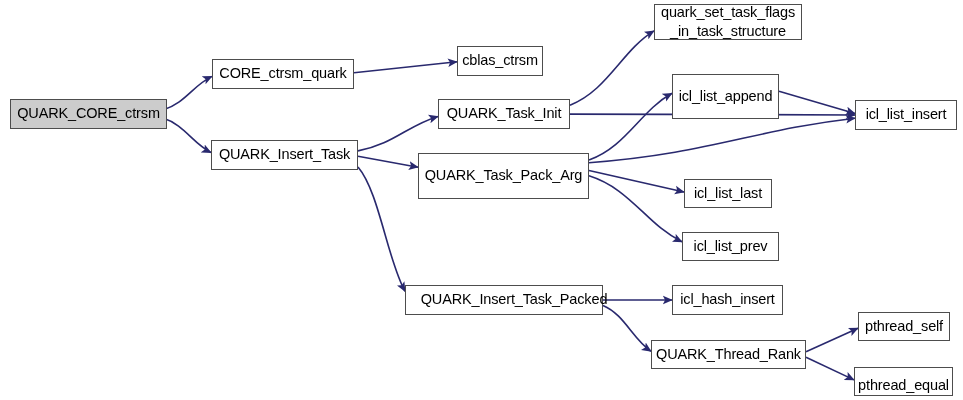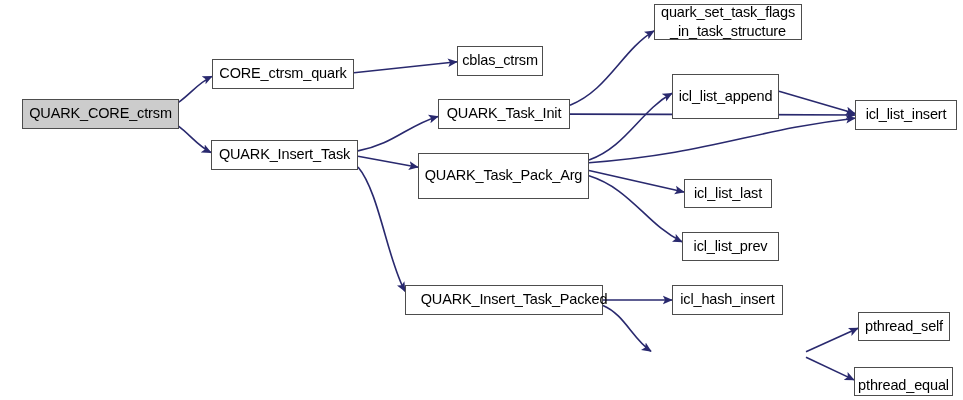--- a/index.html
+++ b/index.html
@@ -64,29 +64,30 @@
       <path d="M589,160.05 C626.35,146.69400000000002 640.46,110.6328 672,93.27" fill="none" stroke="#29296e" stroke-width="1.6" marker-end="url(#arrow)"></path>
       <path d="M589,162.7 C708.7,153.796 753.92,129.7552 855,118.18" fill="none" stroke="#29296e" stroke-width="1.6" marker-end="url(#arrow)"></path>
       <path d="M589,170.55 L684,191.97" fill="none" stroke="#29296e" stroke-width="1.6" marker-end="url(#arrow)"></path>
       <path d="M589,175.85 C630.85,189.03799999999998 646.66,224.6456 682,241.79" fill="none" stroke="#29296e" stroke-width="1.6" marker-end="url(#arrow)"></path>
       <path d="M779,91.15 L855,113.41" fill="none" stroke="#29296e" stroke-width="1.6" marker-end="url(#arrow)"></path>
       <path d="M603,300 L672,300" fill="none" stroke="#29296e" stroke-width="1.6" marker-end="url(#arrow)"></path>
       <path d="M603,305.45 C624.6,314.606 632.76,339.3272 651,351.23" fill="none" stroke="#29296e" stroke-width="1.6" marker-end="url(#arrow)"></path>
       <path d="M806,351.7 L858,328.18" fill="none" stroke="#29296e" stroke-width="1.6" marker-end="url(#arrow)"></path>
       <path d="M806,357.2 L854,379.88" fill="none" stroke="#29296e" stroke-width="1.6" marker-end="url(#arrow)"></path>
     </svg>
-<div class="node filled" style="left: 22px; top: 99px; width: 157px; height: 30px; align-items: center;"><span>QUARK_CORE_ctrsm</span></div>
+<div class="node filled" style="left: 10px; top: 99px; width: 157px; height: 30px; align-items: center;"><span>QUARK_CORE_ctrsm</span></div>
     <div class="node" style="left: 212px; top: 59px; width: 142px; height: 30px;"><span>CORE_ctrsm_quark</span></div>
     <div class="node" style="left: 211px; top: 140px; width: 147px; height: 30px;"><span>QUARK_Insert_Task</span></div>
     <div class="node" style="left: 457px; top: 46px; width: 86px; height: 30px;"><span>cblas_ctrsm</span></div>
     <div class="node" style="left: 438px; top: 99px; width: 132px; height: 30px;"><span>QUARK_Task_Init</span></div>
     <div class="node" style="left: 418px; top: 153px; width: 171px; height: 46px;"><span>QUARK_Task_Pack_Arg</span></div>
     <div class="node" style="left: 654px; top: 4px; width: 148px; height: 36px;"><span>quark_set_task_flags
 _in_task_structure</span></div>
     <div class="node" style="left: 672px; top: 74px; width: 107px; height: 45px;"><span>icl_list_append</span></div>
     <div class="node" style="left: 855px; top: 100px; width: 102px; height: 30px;"><span>icl_list_insert</span></div>
     <div class="node" style="left: 684px; top: 179px; width: 88px; height: 29px;"><span>icl_list_last</span></div>
     <div class="node" style="left: 682px; top: 232px; width: 97px; height: 29px;"><span>icl_list_prev</span></div>
     <div class="node" style="left: 405px; top: 285px; width: 198px; height: 30px; padding-left: 20px;"><span>QUARK_Insert_Task_Packed</span></div>
     <div class="node" style="left: 672px; top: 285px; width: 111px; height: 30px;"><span>icl_hash_insert</span></div>
+    <div class="node" style="left: 651px; top: 340px; width: 155px; height: 29px;"><span>QUARK_Thread_Rank</span></div>
     <div class="node" style="left: 858px; top: 312px; width: 92px; height: 29px;"><span>pthread_self</span></div>
     <div class="node" style="left: 854px; top: 367px; width: 99px; height: 29px; align-items: flex-end;"><span>pthread_equal</span></div>
   </div>
 
 </body></html>

